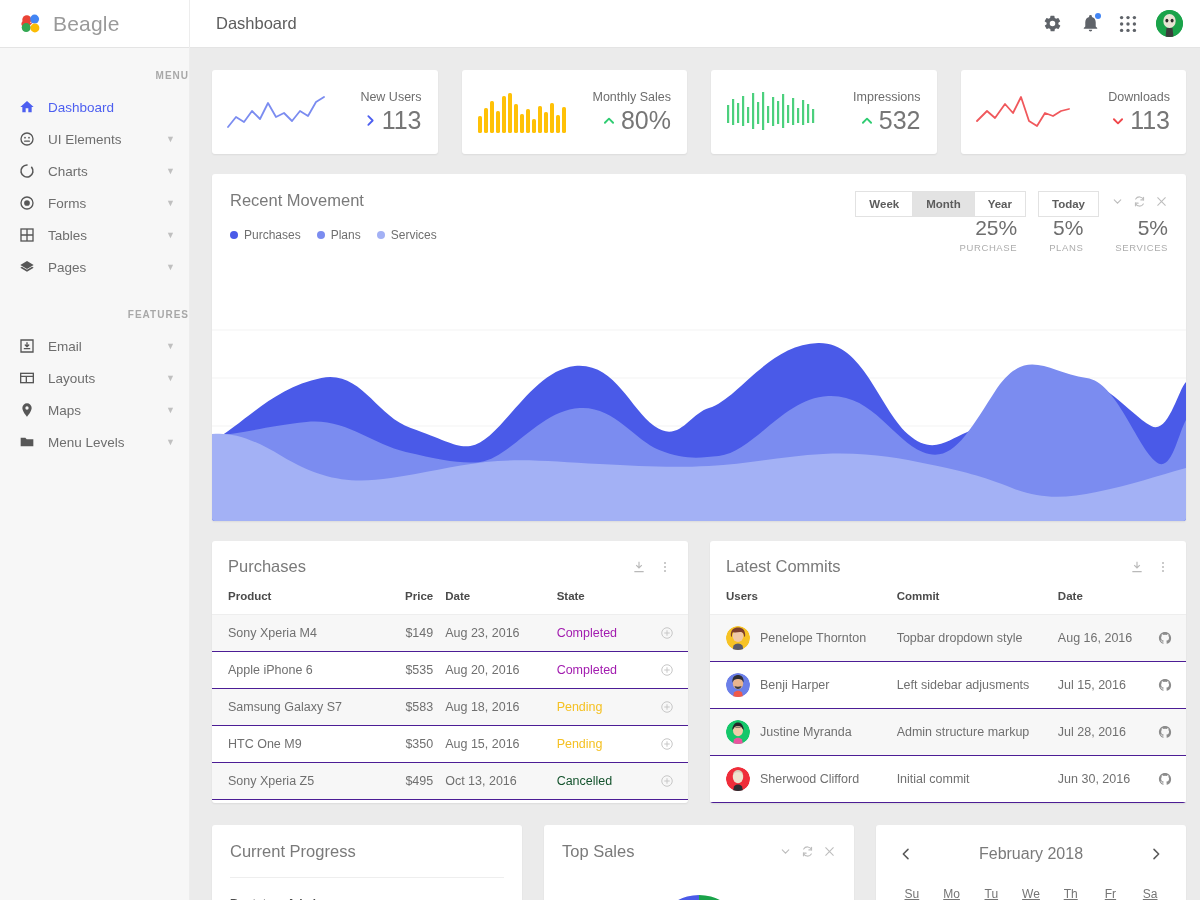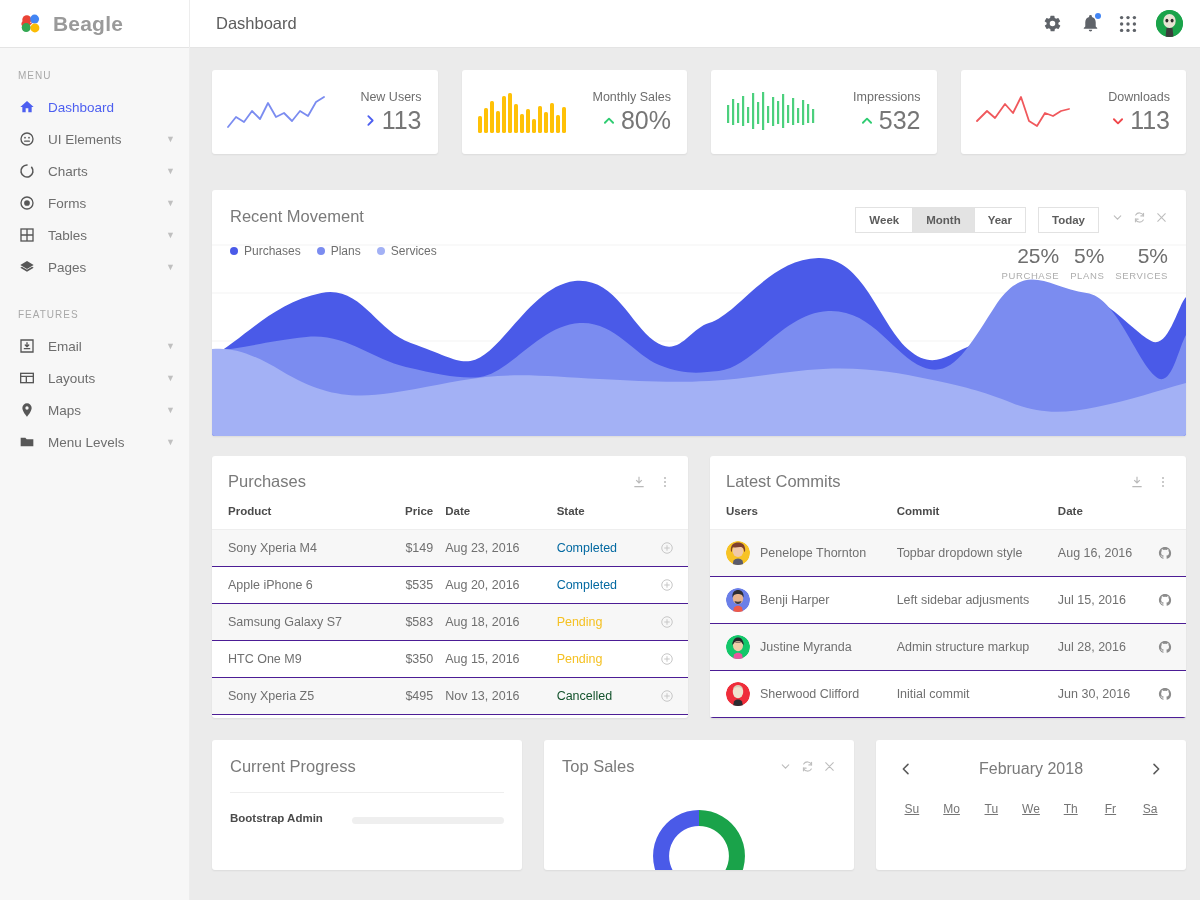--- a/index.html
+++ b/index.html
@@ -23,21 +23,21 @@
   }
   .brand {
     width: 190px; height: 48px;
     display: flex; align-items: center;
     padding-left: 18px;
     border-right: 1px solid #ededed;
   }
   .logo-clover { width: 26px; height: 26px; flex: 0 0 26px; }
   .brand-name {
     font-size: 21px; color: #9a9a9a; margin-left: 9px;
-    letter-spacing: .2px; font-weight: 700;
+    letter-spacing: .2px; font-weight: 400;
   }
   .page-title {
     font-size: 16.5px; color: #5d5d5d; margin-left: 26px; font-weight: 400;
   }
   .topbar-right {
     margin-left: auto; display: flex; align-items: center;
     gap: 19px; padding-right: 17px;
   }
   .tb-icon { color: #5f6369; display: flex; align-items: center; position: relative; cursor: pointer; }
   .bell-dot {
@@ -55,21 +55,21 @@
   .sidebar {
     position: absolute; top: 48px; left: 0;
     width: 190px; height: 852px;
     background: #f7f7f7;
     border-right: 1px solid #ededed;
     padding-top: 22px;
     z-index: 15;
   }
   .side-section {
     font-size: 10px; letter-spacing: 1px; color: #a8a8a8;
-    padding: 0 0 10px 18px; text-transform: uppercase; font-weight: 400;
+    padding: 0 0 10px 18px; text-transform: uppercase; font-weight: 700; text-align: right;
   }
   .side-item {
     display: flex; align-items: center;
     height: 32px; padding: 0 14px 0 18px;
     font-size: 13.5px; color: #6e6e6e; cursor: pointer;
     position: relative;
   }
   .side-item .s-ico {
     width: 18px; height: 18px; flex: 0 0 18px;
     display: flex; align-items: center; justify-content: center;
@@ -104,21 +104,21 @@
   .stat-text { margin-left: auto; text-align: right; }
   .stat-label { font-size: 12.5px; color: #6d6d6d; line-height: 1.2; }
   .stat-value {
     font-size: 25px; color: #767676; font-weight: 300;
     display: flex; align-items: center; justify-content: flex-end;
     gap: 5px; margin-top: 2px; line-height: 1.1;
   }
   .arrow { font-size: 15px; font-weight: 700; line-height: 1; display: flex; }
 
   
-  .movement { margin-top: 36px; height: 246px; overflow: hidden; position: relative; }
+  .movement { margin-top: 20px; height: 347px; overflow: hidden; position: relative; }
   .mv-head { padding: 17px 18px 0 18px; display: flex; }
   .mv-title { font-size: 16.5px; color: #7a7a7a; font-weight: 400; }
   .mv-ctrls { margin-left: auto; display: flex; align-items: flex-start; gap: 12px; }
   .btn-group { display: flex; }
   .bgb {
     border: 1px solid #e2e2e2; background: #fff;
     font-size: 11.5px; font-weight: 700; color: #5c5c5c;
     padding: 6px 13px; cursor: pointer;
     font-family: "Liberation Sans", sans-serif;
     border-right-width: 0;
@@ -130,22 +130,22 @@
     font-size: 11.5px; font-weight: 700; color: #5c5c5c;
     padding: 6px 13px; cursor: pointer;
     font-family: "Liberation Sans", sans-serif;
   }
   .panel-icons { display: flex; align-items: center; gap: 9px; color: #bdbdbd; padding-top: 4px; }
   .panel-icons span { cursor: pointer; display: flex; }
   .legend { display: flex; gap: 16px; padding: 11px 0 0 18px; }
   .lg { display: flex; align-items: center; gap: 6px; font-size: 12px; color: #6f6f6f; }
   .dot { width: 8px; height: 8px; border-radius: 50%; }
   .mv-stats {
-    position: absolute; right: 18px; top: 54px;
-    display: flex; gap: 11px; text-align: right;
+    position: absolute; right: 18px; top: 42px;
+    display: flex; gap: 32px; text-align: right;
   }
   .ms-val { font-size: 21px; color: #6e6e6e; font-weight: 300; line-height: 1.1; }
   .ms-lbl { font-size: 9.5px; color: #adadad; letter-spacing: .6px; margin-top: 3px; }
   .area-wrap { position: absolute; left: 0; bottom: 0; width: 100%; height: 205px; }
 
   
   .tbl-row { display: flex; gap: 22px; margin-top: 20px; }
   .tbl-card { flex: 1 1 0; overflow: hidden; }
   .tc-head {
     display: flex; align-items: center;
@@ -160,21 +160,21 @@
     padding: 0 6px 12px 6px; border-bottom: 1px solid #eee;
   }
   th:first-child, td:first-child { padding-left: 16px; }
   th:last-child, td:last-child { padding-right: 14px; }
   td {
     font-size: 12.5px; color: #707070; padding: 11px 6px;
     border-bottom: 1px solid #4c1d95; white-space: nowrap;
   }
   tbody tr:nth-child(odd) { background: #f7f7f7; }
   .num { text-align: right; }
-  .st-completed { color: #0369a1; }
+  .st-completed { color: #a21caf; }
   .st-pending { color: #f5c123; }
   .st-cancelled { color: #14532d; }
   .plus-ico { color: #c6c6c6; display: flex; justify-content: flex-end; }
   .user-cell { display: flex; align-items: center; gap: 10px; }
   .av { width: 24px; height: 24px; border-radius: 50%; flex: 0 0 24px; overflow: hidden; position: relative; }
   .gh { color: #8c8c8c; display: flex; justify-content: flex-end; }
 
   
   .bot-row { display: flex; gap: 22px; margin-top: 22px; }
   .bot-card { overflow: hidden; }
@@ -648,21 +648,21 @@
               <svg width="14" height="14" viewBox="0 0 24 24" fill="none" stroke="currentColor" stroke-width="1.7">
                     <circle cx="12" cy="12" r="9"></circle>
                     <path d="M12 8v8M8 12h8" stroke-linecap="round"></path>
                   </svg>
                 </span>
               </td>
           </tr>
           <tr>
             <td>Sony Xperia Z5</td>
             <td class="num">$495</td>
-            <td>Nov 13, 2016</td>
+            <td>Oct 13, 2016</td>
             <td class="st-cancelled">Cancelled</td>
             <td>
                 <span class="plus-ico">
               <svg width="14" height="14" viewBox="0 0 24 24" fill="none" stroke="currentColor" stroke-width="1.7">
                     <circle cx="12" cy="12" r="9"></circle>
                     <path d="M12 8v8M8 12h8" stroke-linecap="round"></path>
                   </svg>
                 </span>
               </td>
           </tr>

